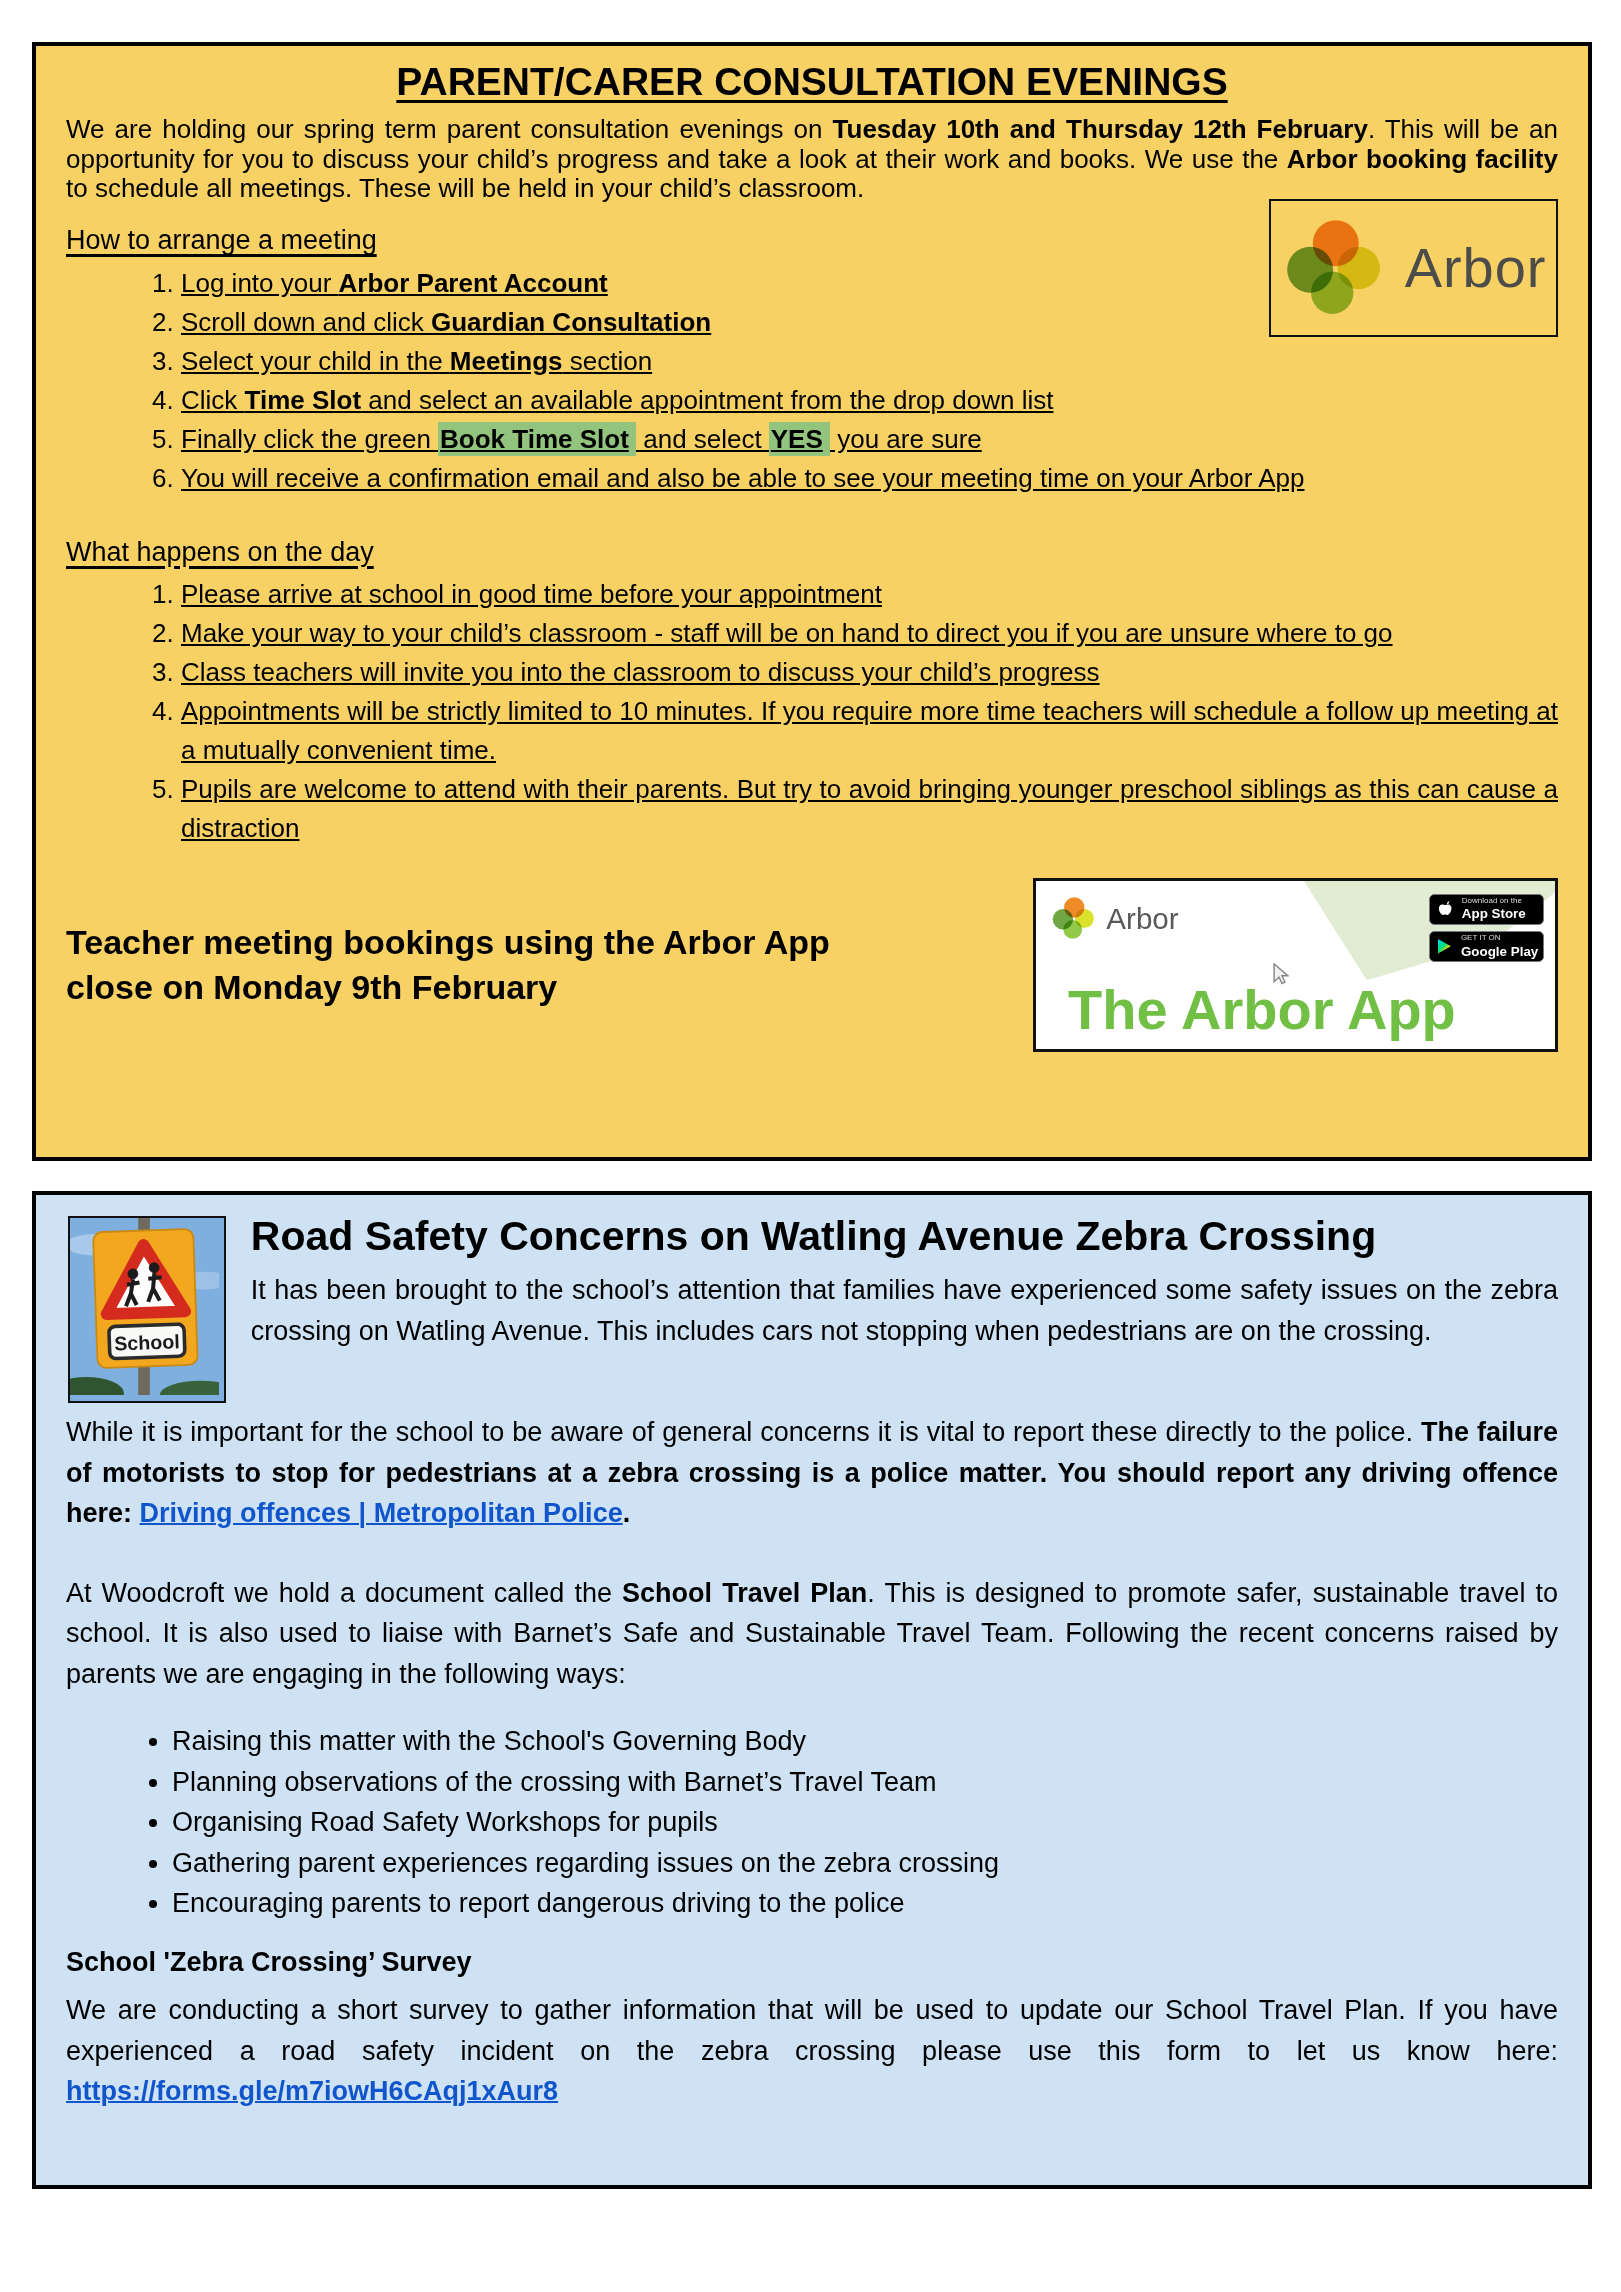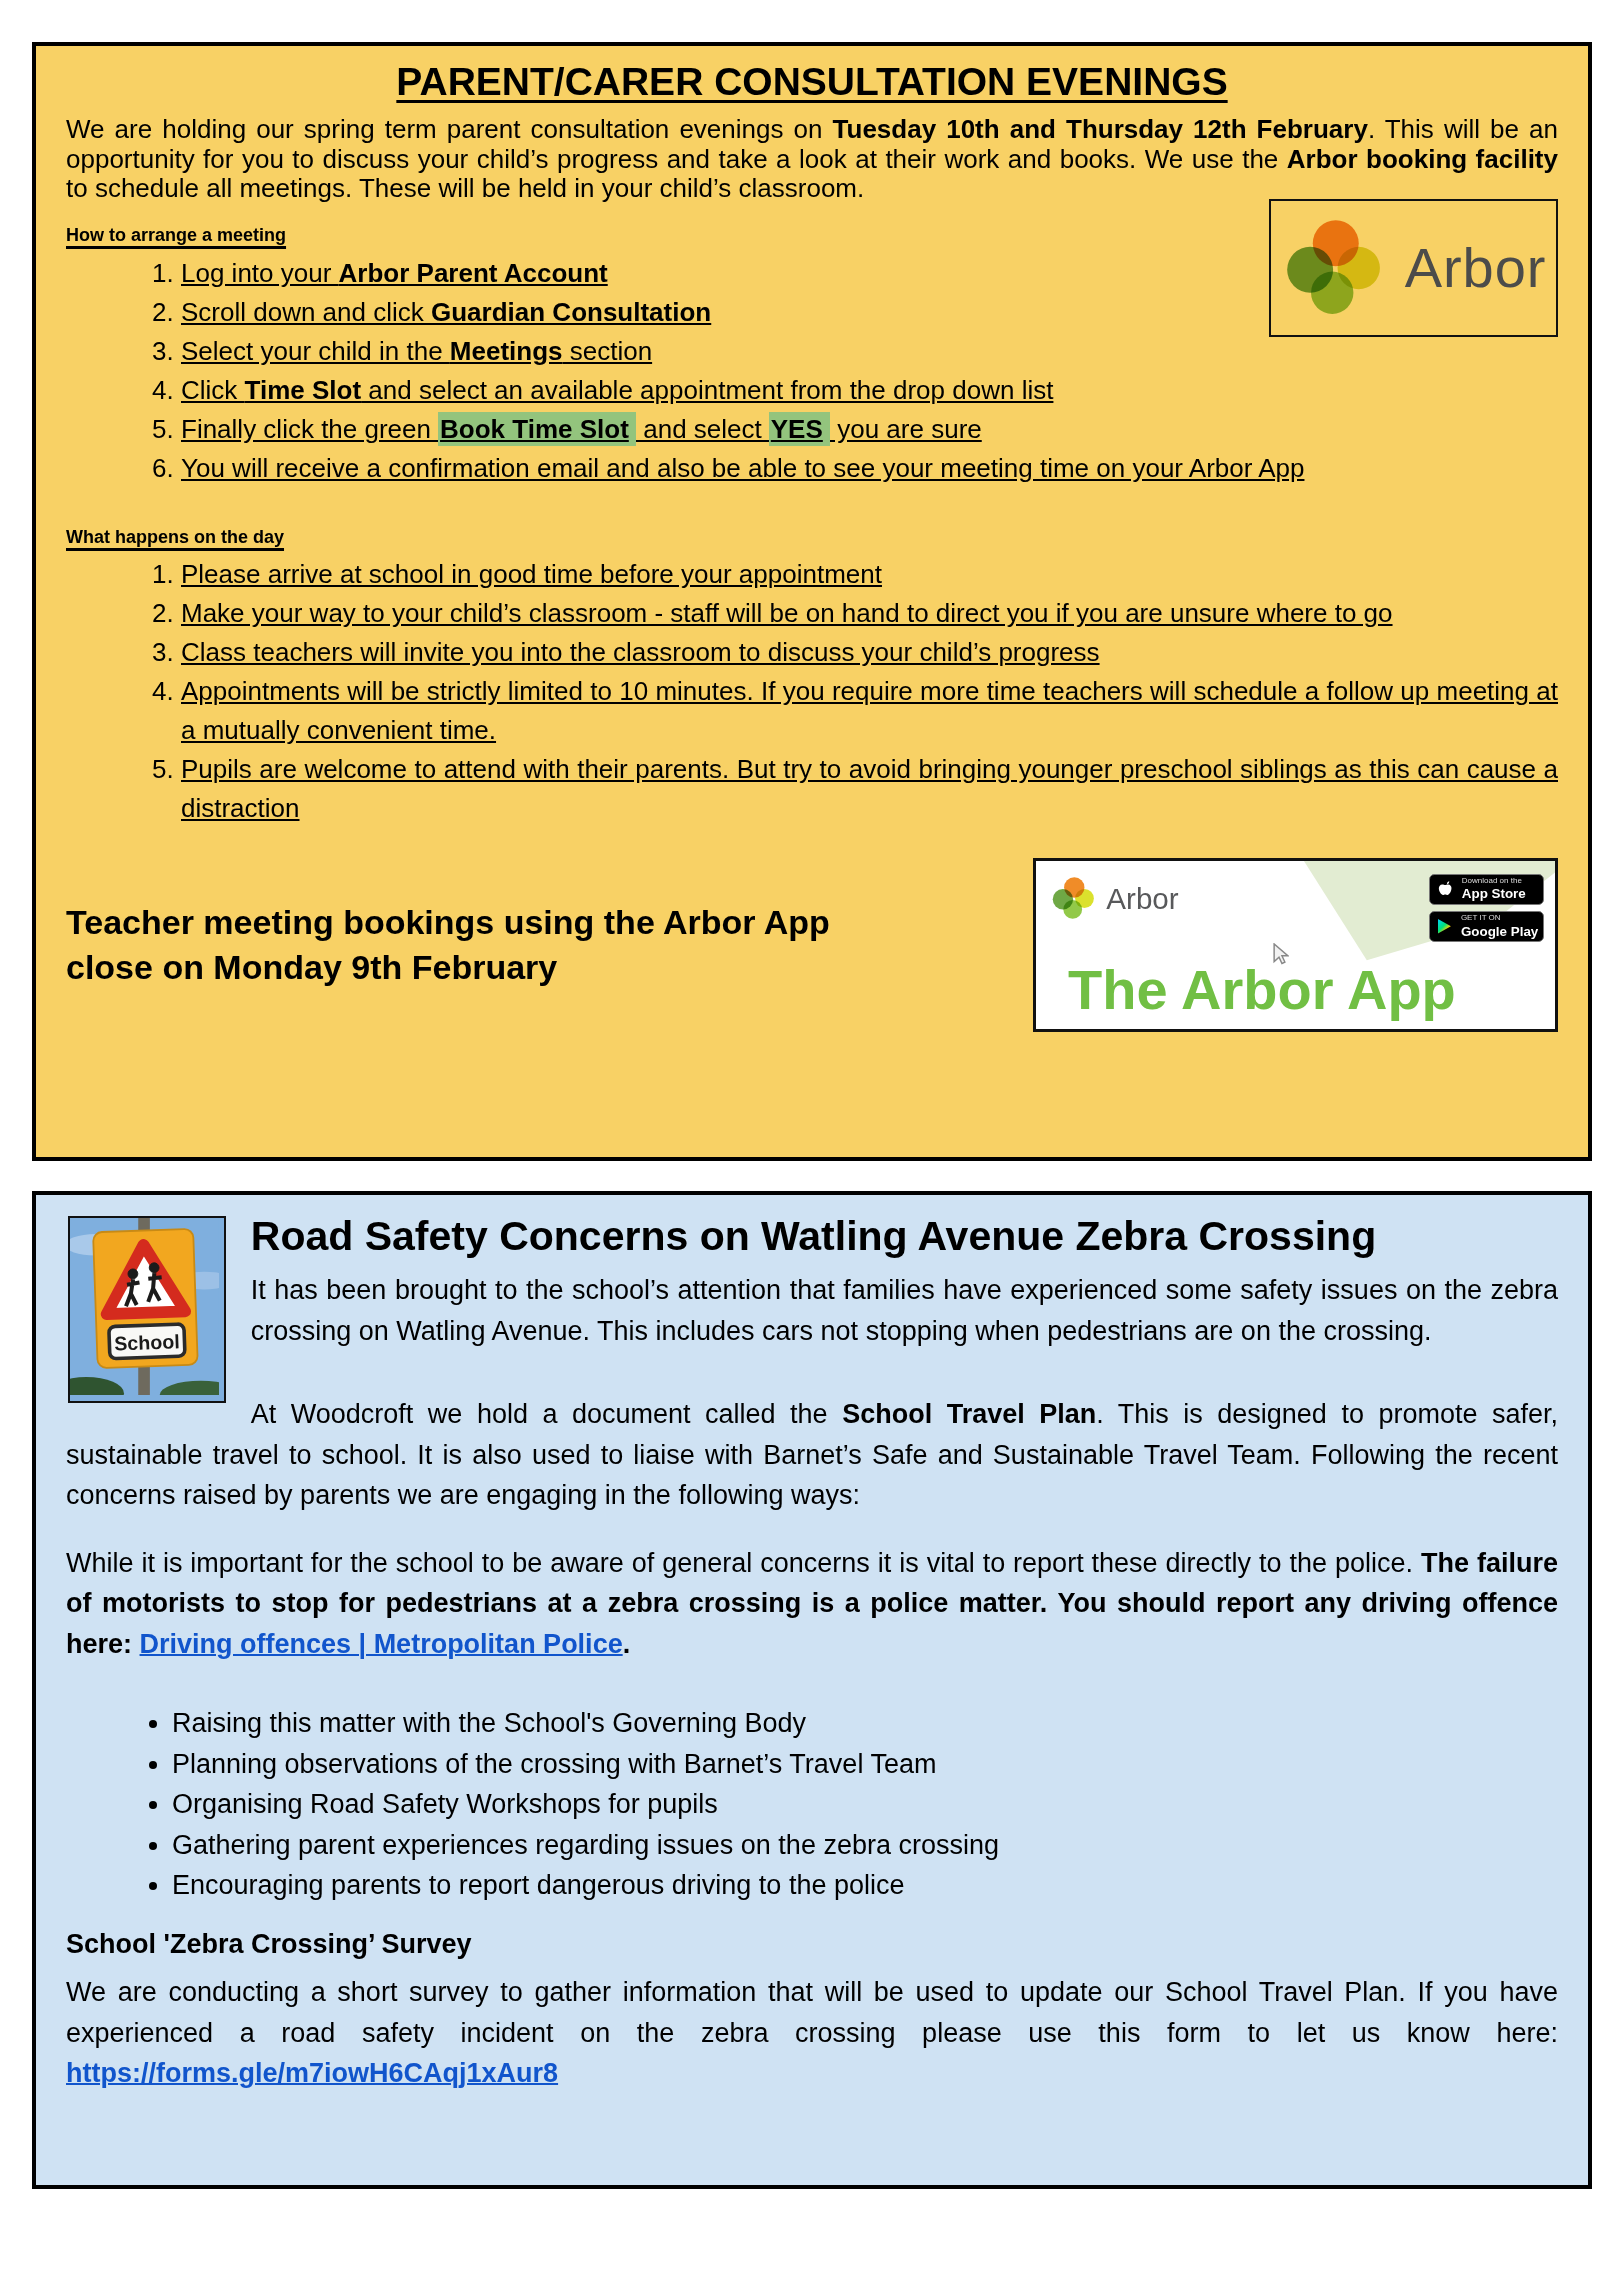--- a/index.html
+++ b/index.html
@@ -6,21 +6,21 @@
   .page{position:relative;width:1622px;height:2293px;background:#fff;overflow:hidden;
         font-family:"Liberation Sans","DejaVu Sans",sans-serif;color:#000;}
   .box{margin-left:32px;width:1560px;border:4.5px solid #000;box-sizing:border-box;}
   .yellow{margin-top:42px;height:1119px;background:#F8D165;padding:9px 30px 12.5px 30px;}
   .blue{margin-top:29.6px;height:998px;background:#CFE2F3;padding:18px 30px 12.5px 30px;}
 
   .c-title{font-size:39px;font-weight:bold;text-align:center;margin:5.4px 0 10.7px;
            text-decoration:underline;text-decoration-thickness:2.7px;text-underline-offset:5.4px;}
   .j{text-align:justify;}
   .intro{font-size:26px;line-height:1.14;margin:0 0 14.3px;}
-  .h2{font-size:18px;font-weight:bold;margin:7.2px 0 5.4px;display:inline-block;
+  .h2{font-size:27px;font-weight:normal;margin:7.2px 0 5.4px;display:inline-block;
       text-decoration:underline;text-decoration-thickness:2.7px;text-underline-offset:4.5px;}
   .steps{margin:1.8px 0 0;padding-left:115px;font-size:26px;line-height:1.5;text-decoration:underline;}
   .steps li{text-align:justify;}
   .rlist{margin:0 0 23px;padding-left:106px;font-size:27px;line-height:1.5;}
   .rlist li{text-align:justify;}
   .hl{background:#93C47D;padding:1.8px 7.2px 2.7px 1.8px;}
   a.doclink{color:#1155CC;font-weight:bold;text-decoration:underline;text-decoration-thickness:1.8px;}
 
   .arborbox{float:right;width:285px;height:134px;border:2.7px solid #111;margin:-19.7px 0 5.4px 23px;
             display:flex;align-items:center;justify-content:center;gap:18px;}
@@ -162,23 +162,23 @@
         </g>
         <ellipse cx="18" cy="196" rx="42" ry="18" fill="#2F5430"></ellipse>
         <ellipse cx="146" cy="198" rx="46" ry="16" fill="#39613A"></ellipse>
       </svg>
     </div>
 
     <div class="r-title">Road Safety Concerns on Watling Avenue Zebra Crossing</div>
 
     <p class="j" style="margin-bottom:43px;">It has been brought to the school’s attention that families have experienced some safety issues on the zebra crossing on Watling Avenue. This includes cars not stopping when pedestrians are on the crossing.</p>
 
+    <p class="j clearl"><span>While it is important for the school to be aware of general concerns it is vital to report these directly to the police. </span><b>The failure of motorists to stop for pedestrians at a zebra crossing is a police matter. You should report any driving offence here: </b><a href="#" class="doclink">Driving offences | Metropolitan Police</a><b>.</b></p>
+
     <p class="j" style="margin-bottom:27px;"><span>At Woodcroft we hold a document called the </span><b>School Travel Plan</b><span>. This is designed to promote safer, sustainable travel to school. It is also used to liaise with Barnet’s Safe and Sustainable Travel Team. Following the recent concerns raised by parents we are engaging in the following ways:</span></p>
-
-    <p class="j clearl"><span>While it is important for the school to be aware of general concerns it is vital to report these directly to the police. </span><b>The failure of motorists to stop for pedestrians at a zebra crossing is a police matter. You should report any driving offence here: </b><a href="#" class="doclink">Driving offences | Metropolitan Police</a><b>.</b></p>
 
     <ul class="rlist">
       <li>Raising this matter with the School's Governing Body</li>
       <li>Planning observations of the crossing with Barnet’s Travel Team</li>
       <li>Organising Road Safety Workshops for pupils</li>
       <li>Gathering parent experiences regarding issues on the zebra crossing</li>
       <li>Encouraging parents to report dangerous driving to the police</li>
     </ul>
 
     <div class="survey-row">

